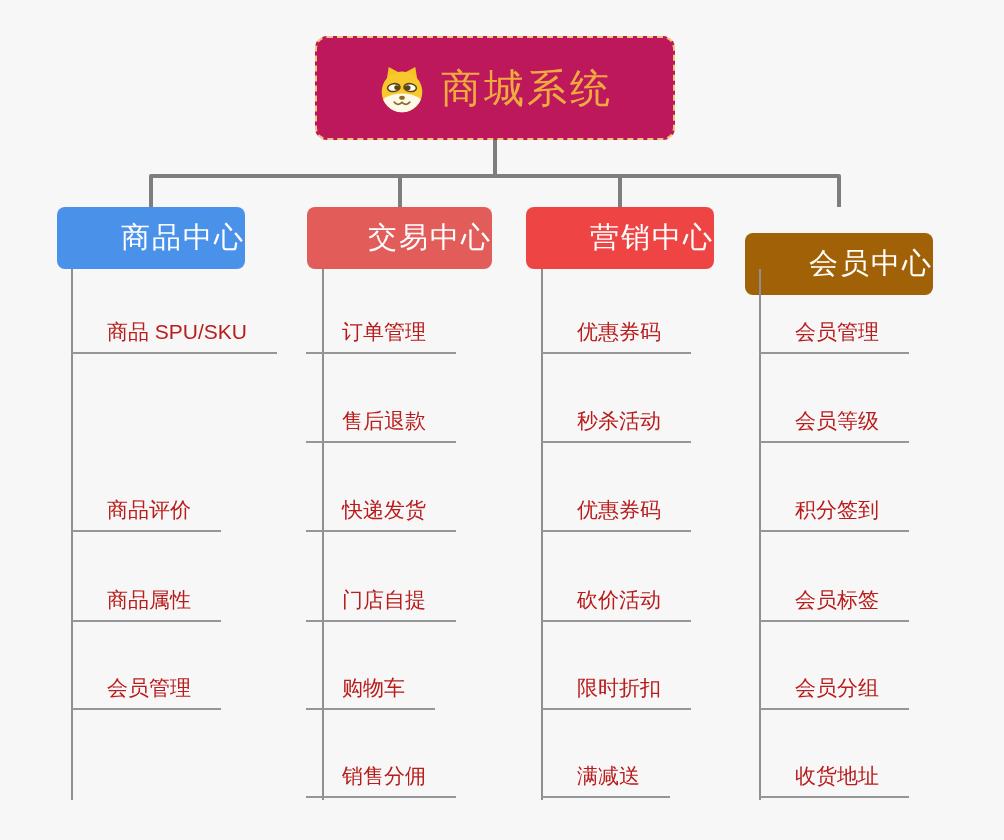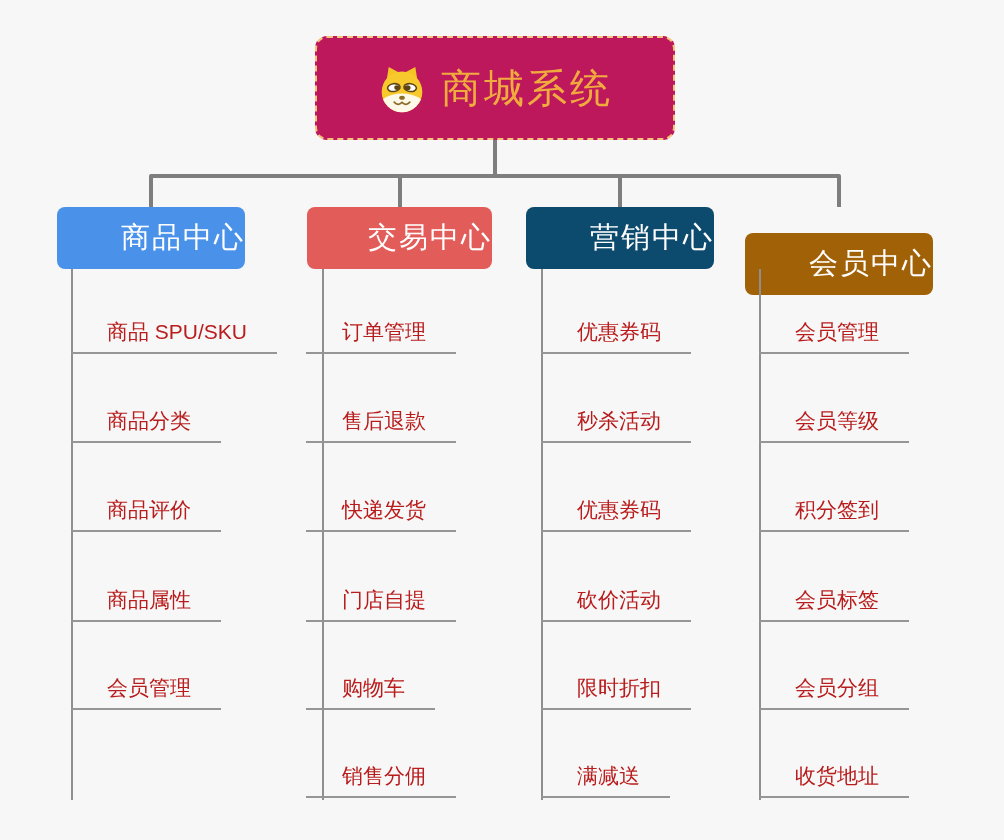--- a/index.html
+++ b/index.html
@@ -39,21 +39,21 @@
     position:absolute;top:207px;height:62px;
     border-radius:8px;
     color:#ffffff;
     font-size:29px;
     letter-spacing:2px;
     display:flex;align-items:center;justify-content:flex-end;
     box-sizing:border-box;
   }
   .branch-1{left:57px;width:188px;background:#4a91ea;}
   .branch-2{left:307px;width:185px;background:#e25c5a;}
-  .branch-3{left:526px;width:188px;background:#0c4a6e;}
+  .branch-3{left:526px;width:188px;background:#ef4444;}
   .branch-4{left:745px;width:188px;background:#a16207;margin-top:26px;}
   
   .branch-stem{
     position:absolute;top:269px;width:2px;height:531px;
     background:#8f8f8f;
   }
   .stem-1{left:71px;} .stem-2{left:322px;} .stem-3{left:541px;} .stem-4{left:759px;}
   
   .leaf{
     position:absolute;
@@ -116,21 +116,20 @@
   <div class="branch branch-4">
     <span>会员中心</span>
   </div>
 
   <div class="branch-stem stem-1"></div>
   <div class="branch-stem stem-2"></div>
   <div class="branch-stem stem-3"></div>
   <div class="branch-stem stem-4"></div>
 
   <div class="leaf c1 r1">商品 SPU/SKU</div>
-  <div class="leaf c1 r2">商品分类</div>
   <div class="leaf c1 r3">商品评价</div>
   <div class="leaf c1 r4">商品属性</div>
   <div class="leaf c1 r5">会员管理</div>
 
   <div class="leaf c2 r1">订单管理</div>
   <div class="leaf c2 r2">售后退款</div>
   <div class="leaf c2 r3">快递发货</div>
   <div class="leaf c2 r4">门店自提</div>
   <div class="leaf c2 r5">购物车</div>
   <div class="leaf c2 r6">销售分佣</div>

